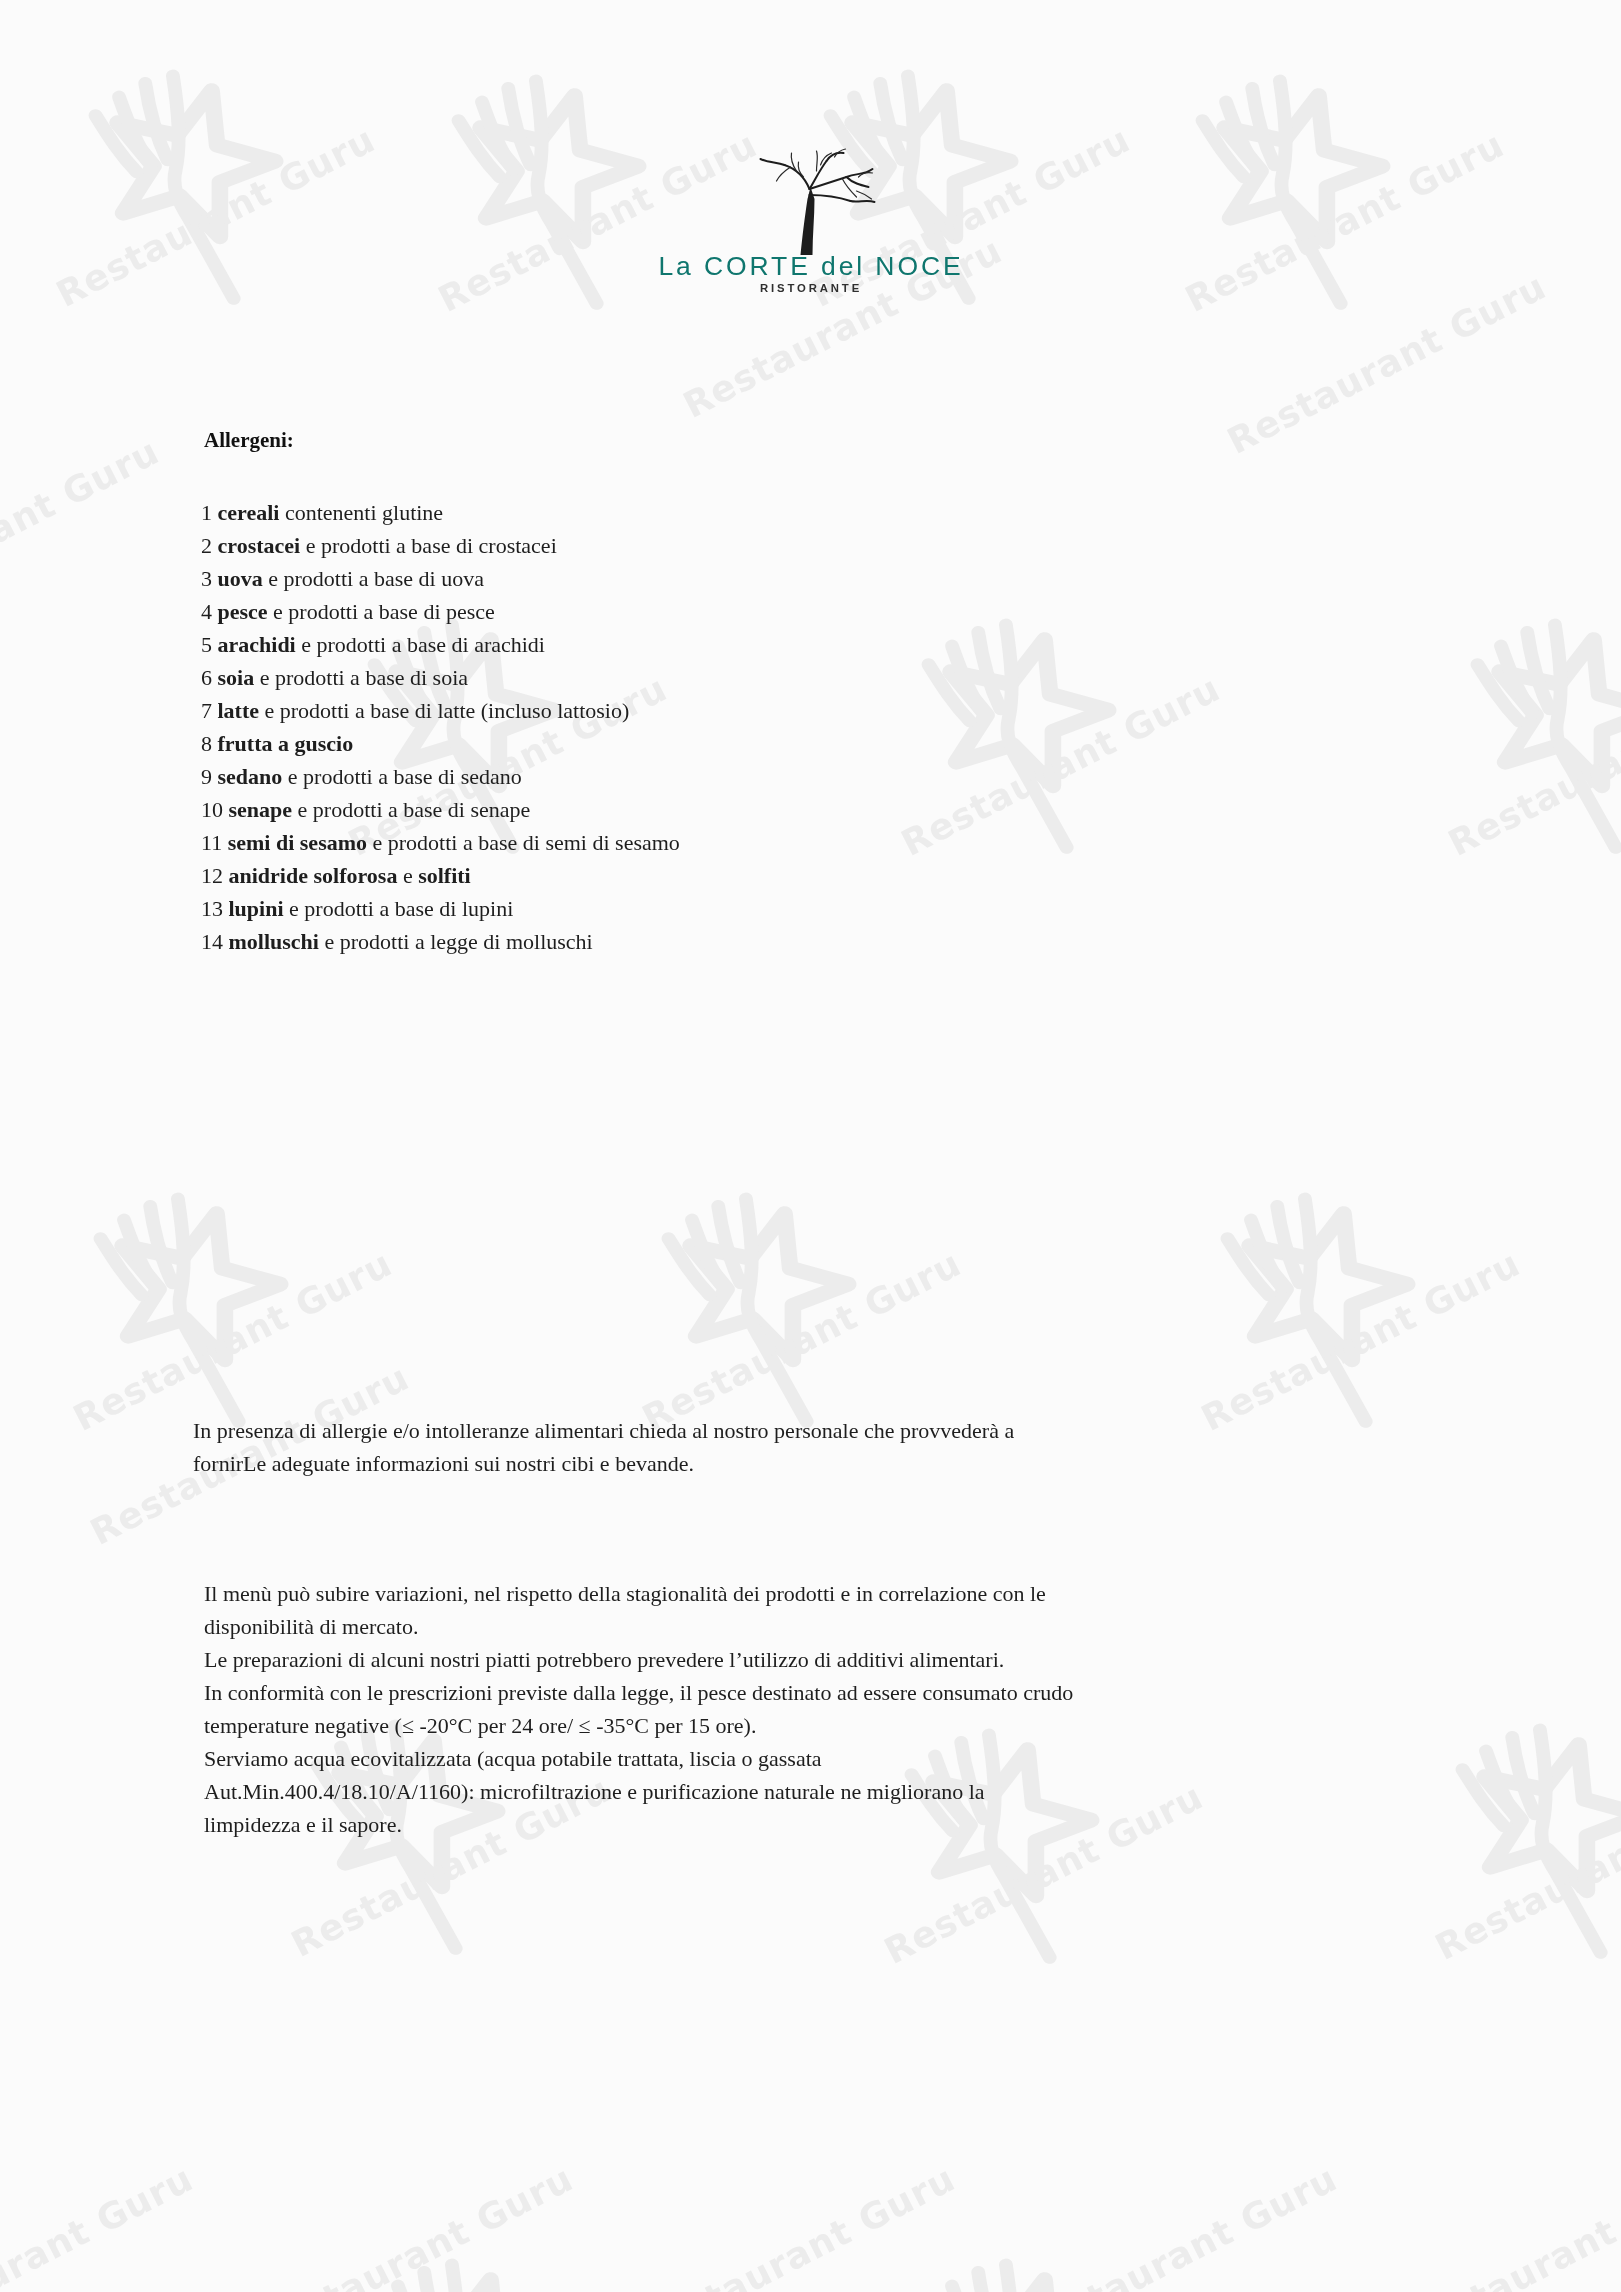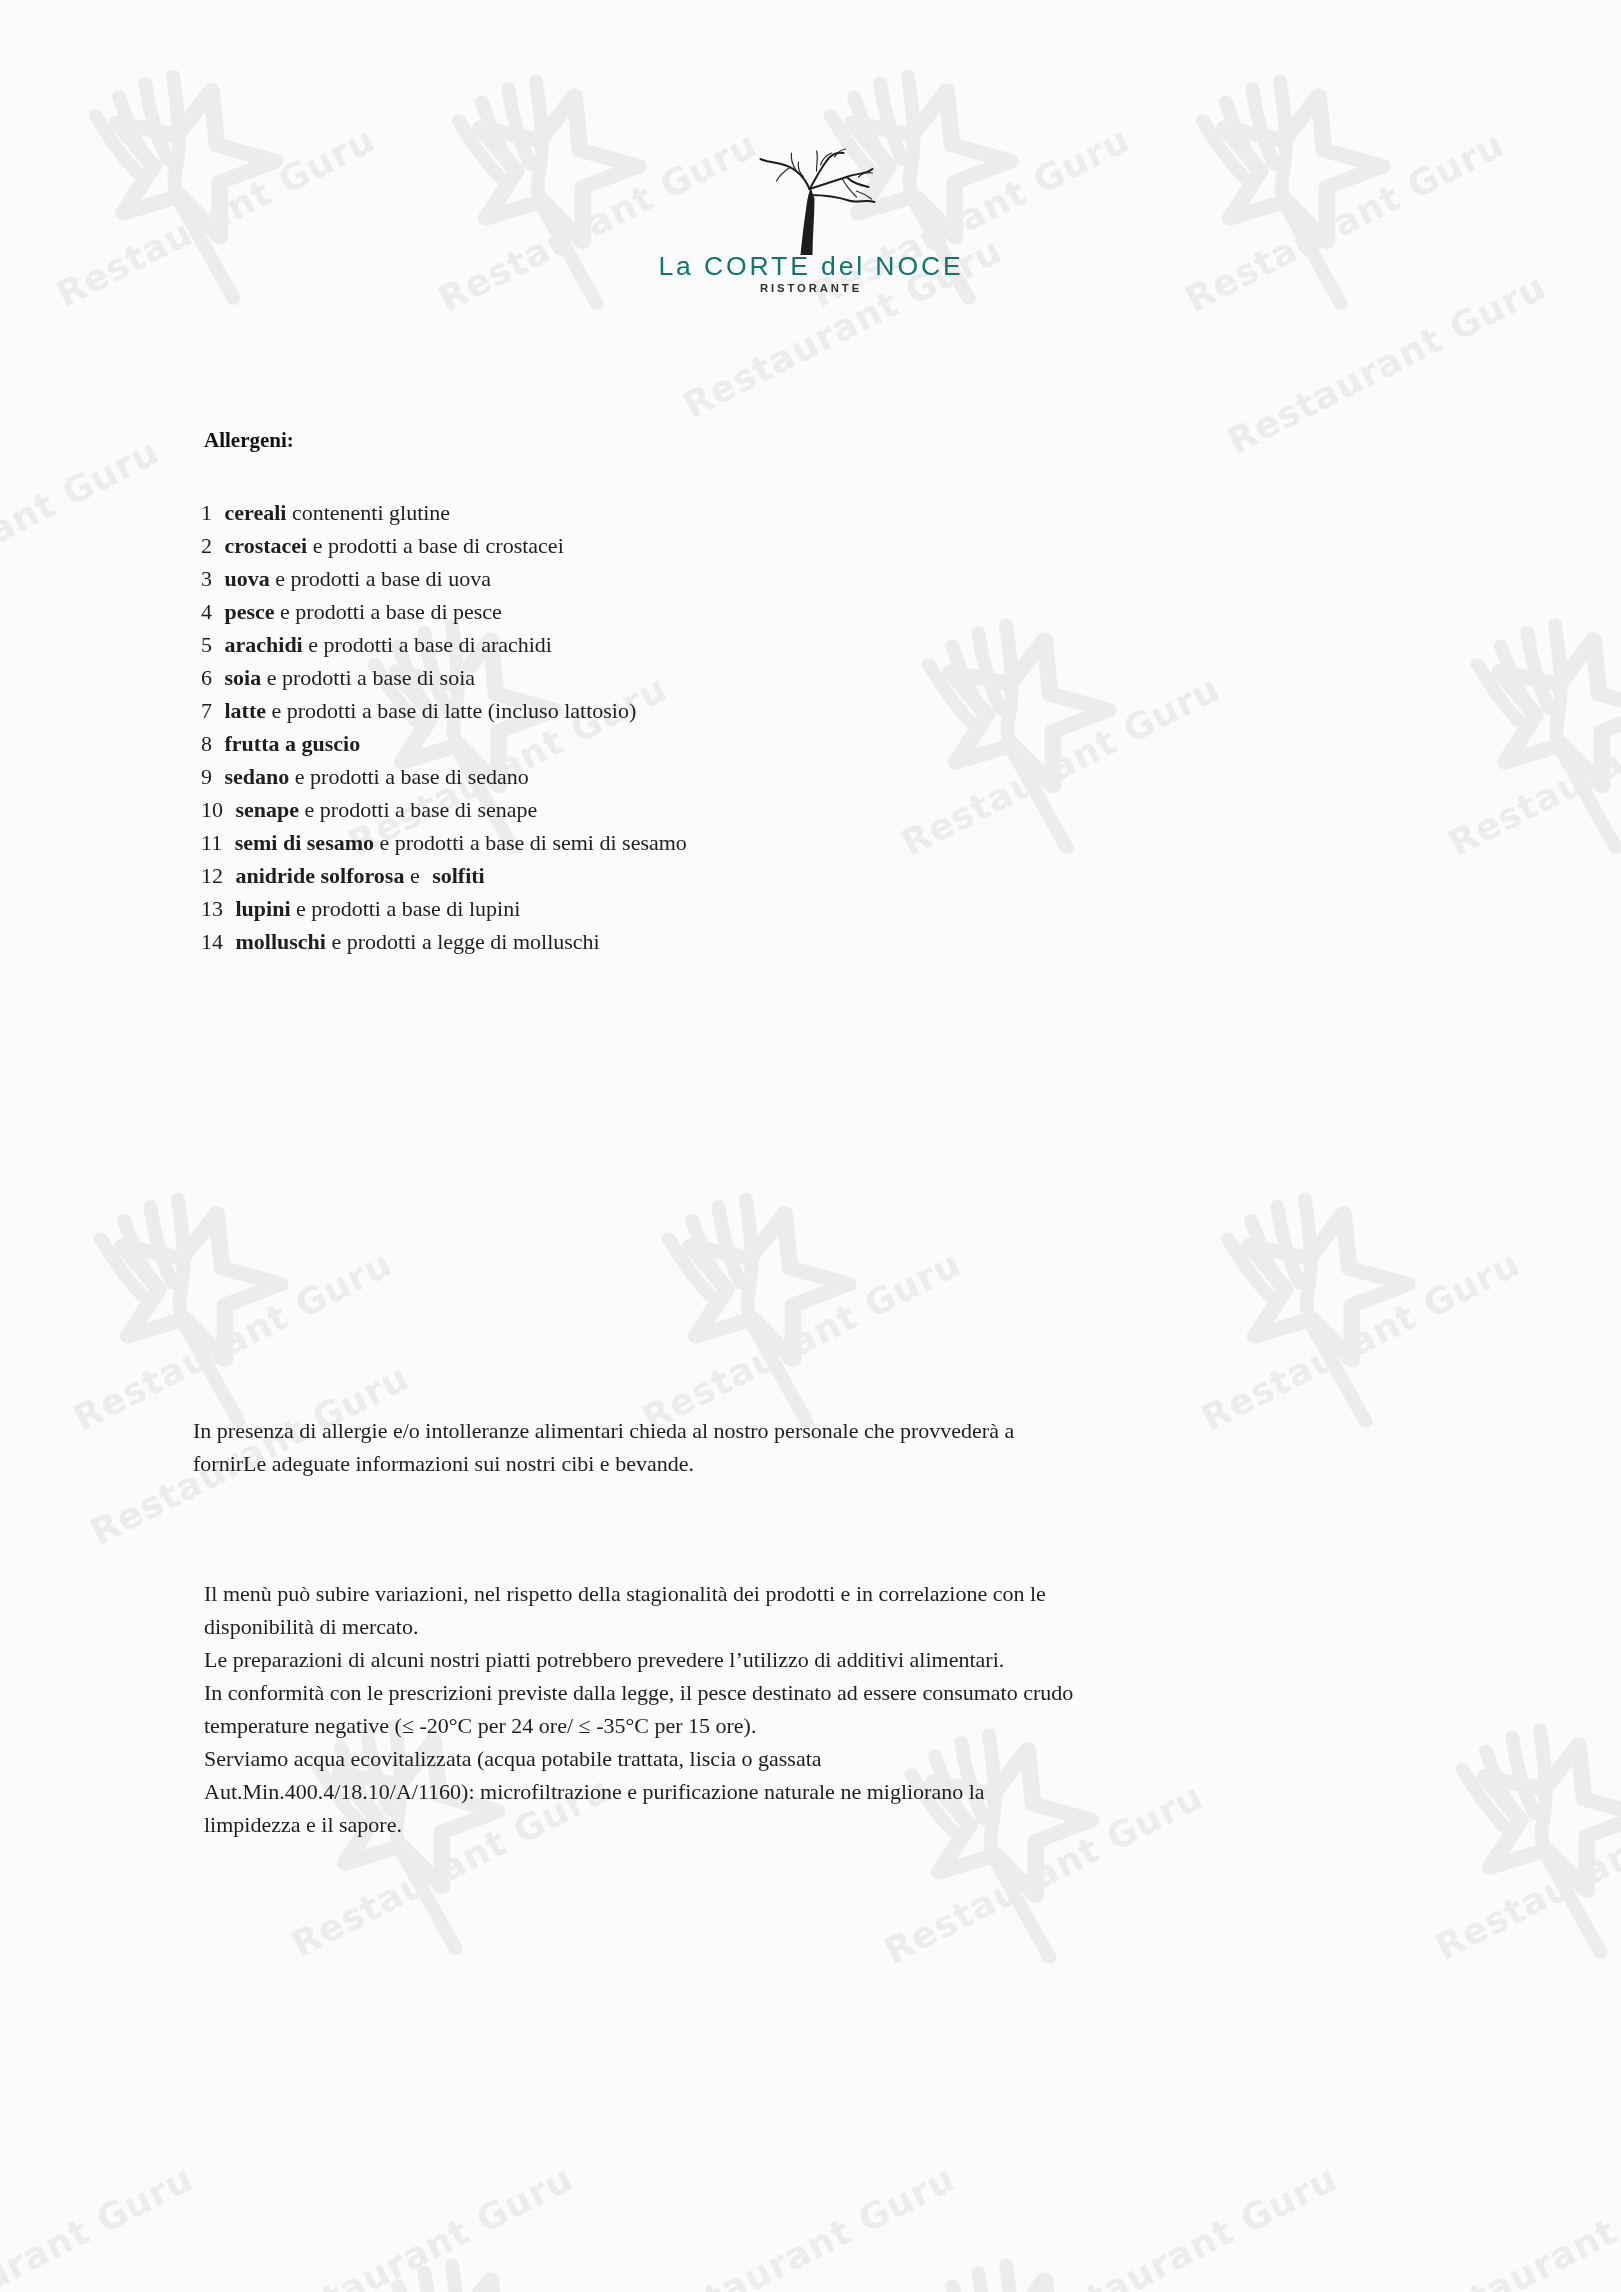--- a/index.html
+++ b/index.html
@@ -36,21 +36,21 @@
     font-weight:700;font-size:11.3px;letter-spacing:2.9px;
     color:#2f2f2f;white-space:nowrap;
   }
   
   .heading{
     position:absolute;left:204px;top:428px;
     font-size:21px;font-weight:700;color:#111;
   }
   .allergen-list{position:absolute;left:201px;top:496px;font-size:22px;}
   .allergen-line{height:33px;line-height:33px;white-space:nowrap;}
-  .allergen-line .b{font-weight:700;margin-left:7px;}
+  .allergen-line .b{font-weight:700;}
   .note-block{position:absolute;font-size:22px;}
   .note-1{left:193px;top:1414px;}
   .note-2{left:193px;top:1577px;margin-left:11px;}
   .para-line{height:33px;line-height:33px;white-space:nowrap;}
 </style>
 </head>
 <body>
 
 <div class="page">
 

